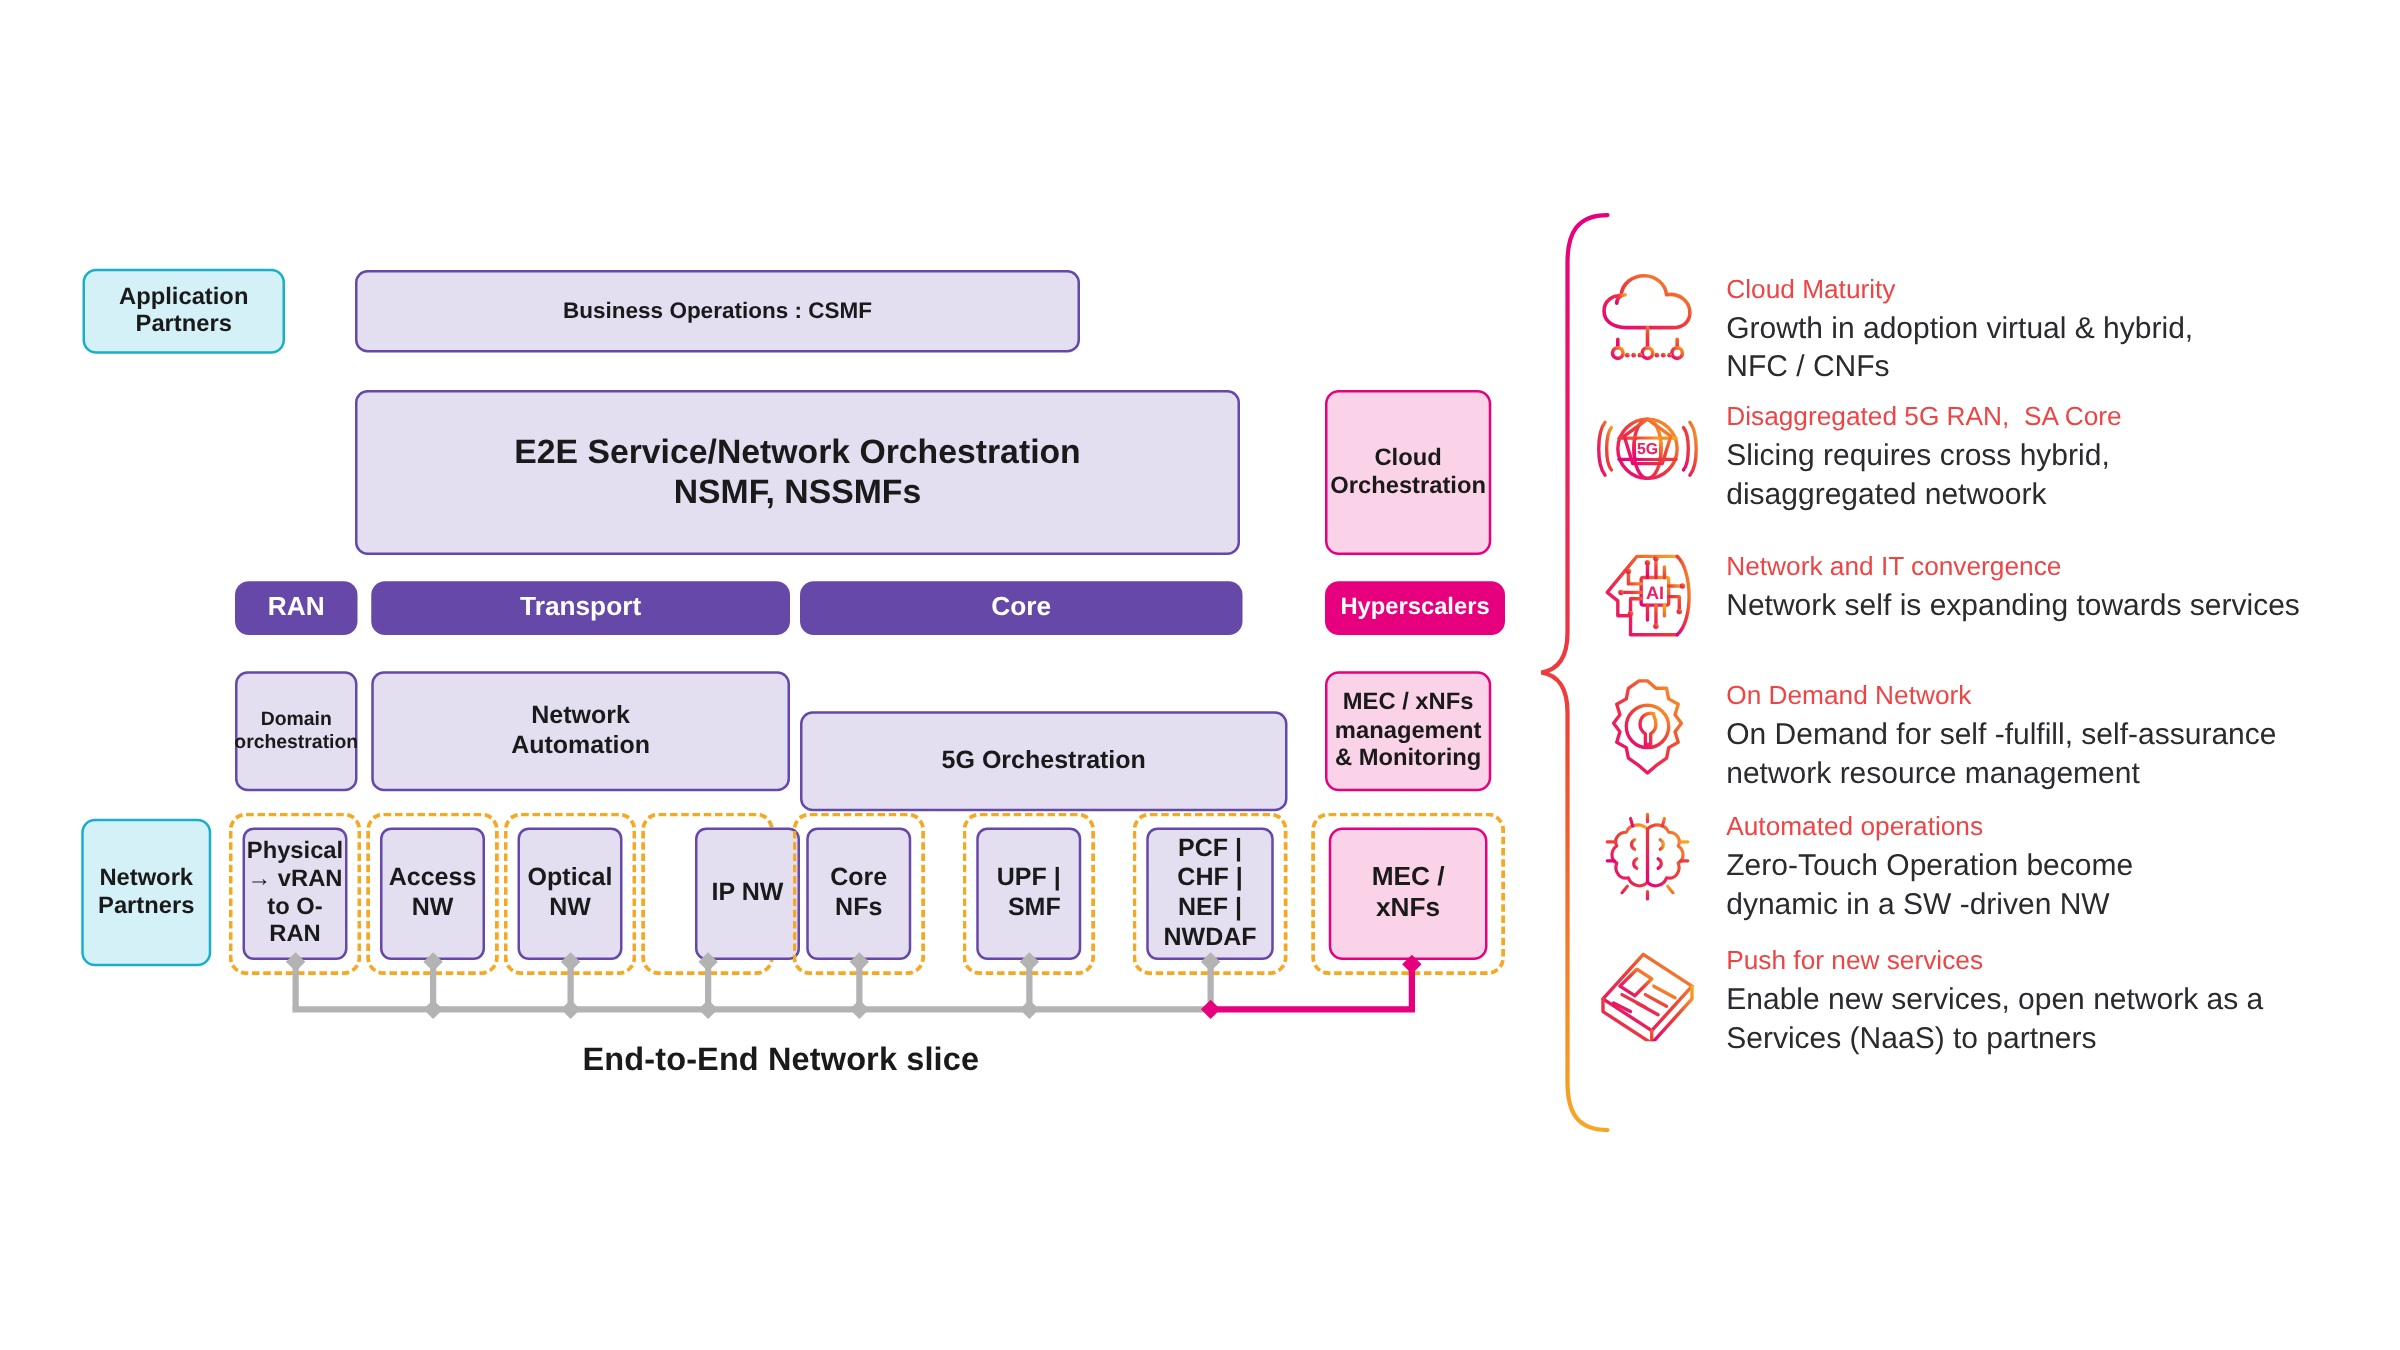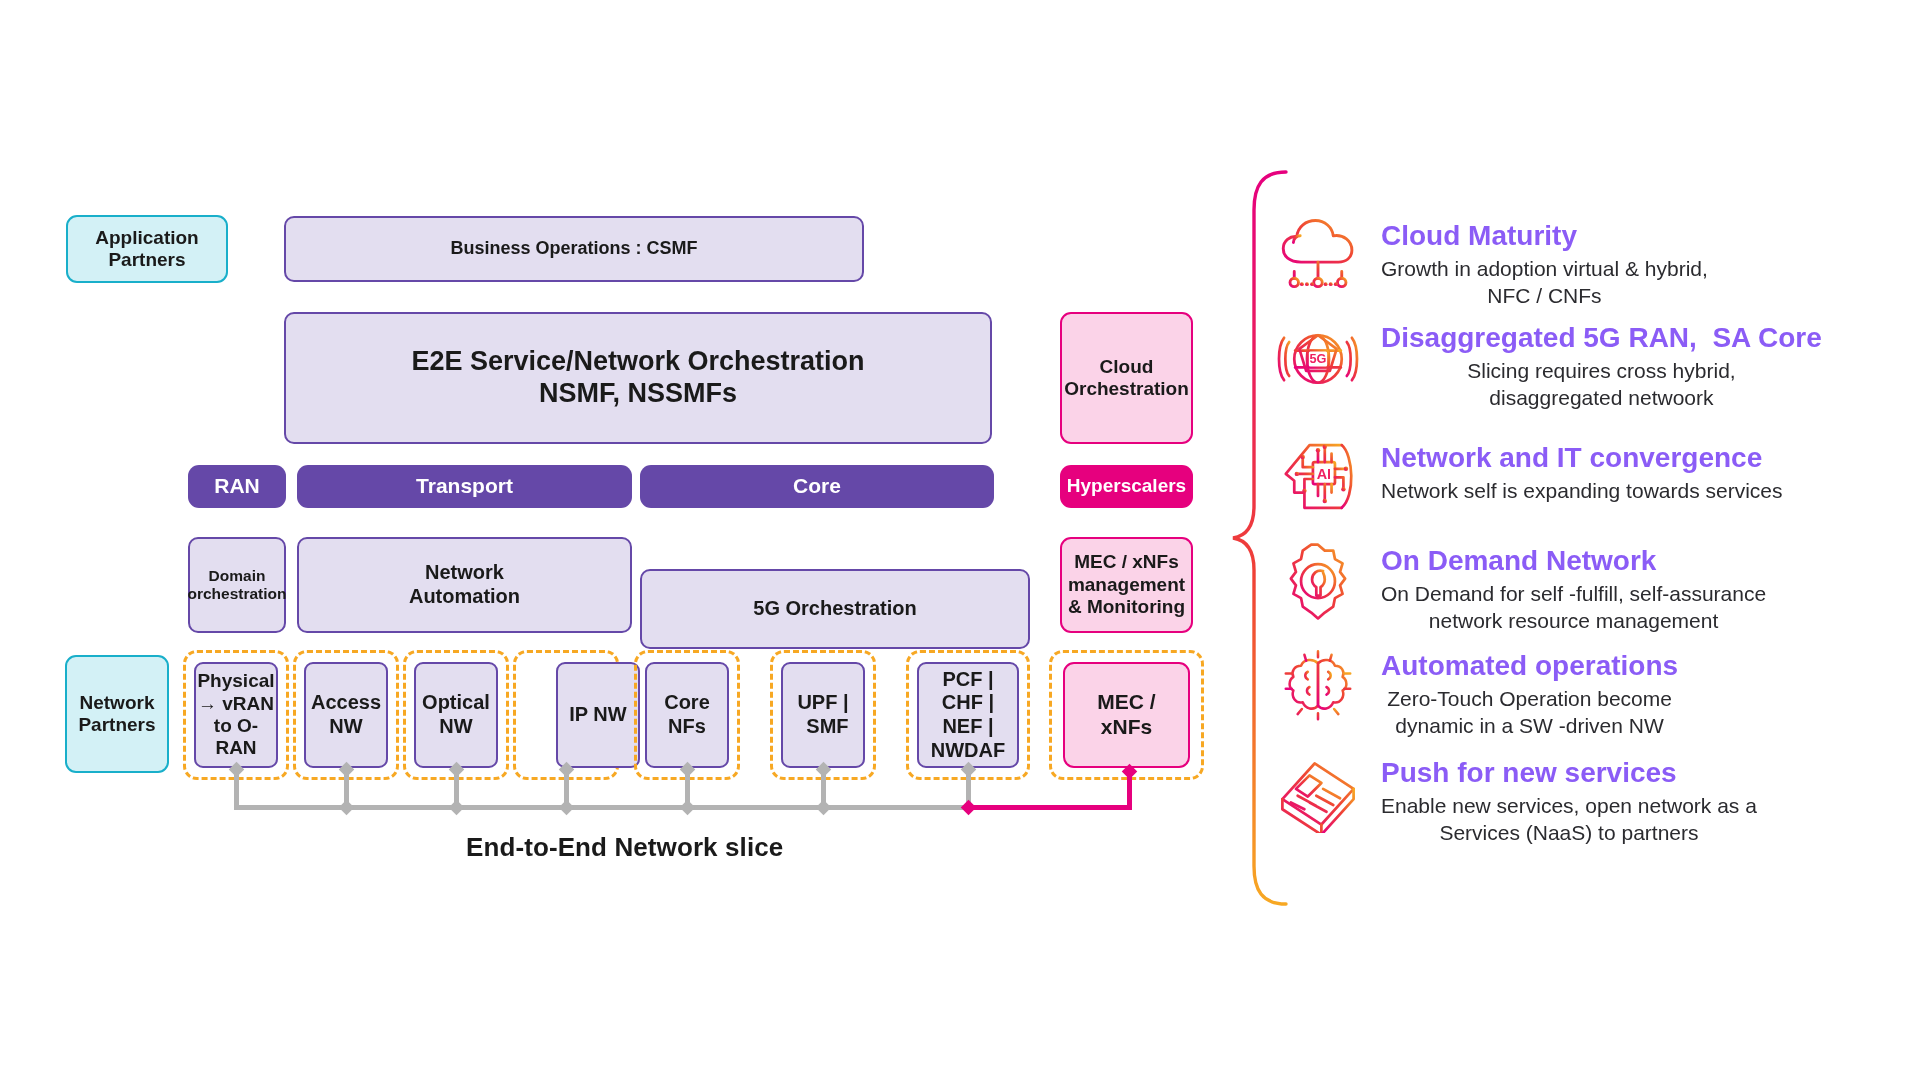--- a/index.html
+++ b/index.html
@@ -84,26 +84,26 @@
 
   
   #brace { position: absolute; left: 1228px; top: 168px; }
   .feature {
     position: absolute;
     display: flex; align-items: flex-start; gap: 20px;
   }
   .feature .ficon { width: 86px; height: 78px; flex: 0 0 86px; }
   .feature .ftext { padding-top: 2px; }
   .feature .ftitle {
-    font-size: 28px; font-weight: 700; color: #8b5cf6;
+    font-size: 21px; font-weight: 400; color: #ef4444;
     line-height: 1.15; margin-bottom: 3px; white-space: pre;
   }
   .feature .fdesc {
-    font-size: 21px; font-weight: 400; color: #2b2b2f;
-    line-height: 1.3; white-space: pre-line; text-align: center;
+    font-size: 24px; font-weight: 400; color: #2b2b2f;
+    line-height: 1.3; white-space: pre-line;
   }
 </style>
 </head>
 <body>
 
 <div id="stage">
 
   <svg width="0" height="0" style="position:absolute" aria-hidden="true">
     <defs>
       <linearGradient id="pg" x1="0" y1="1" x2="1" y2="0">
@@ -164,21 +164,21 @@
 SMF</div>
 
   <div class="dashed-wrap" style="left:906px; top:650px; width:124px; height:130px;"></div>
   <div class="box lilac" style="left:917px; top:662px; width:102px; height:106px; font-size:20px; border-radius:9px;">PCF |
 CHF |
 NEF |
 NWDAF</div>
 
   <div class="box pink-light" style="left:1060px; top:312px; width:133px; height:132px; font-size:19px;">Cloud
 Orchestration</div>
-  <div class="box pink-solid" style="left:1060px; top:465px; width:133px; height:43px; font-size:19px;">Hyperscalers</div>
+  <div class="box pink-solid" style="left:1060px; top:465px; width:144px; height:43px; font-size:19px;">Hyperscalers</div>
   <div class="box pink-light" style="left:1060px; top:537px; width:133px; height:96px; font-size:19px;">MEC / xNFs
 management
 &amp; Monitoring</div>
 
   <div class="dashed-wrap" style="left:1049px; top:650px; width:155px; height:130px;"></div>
   <div class="box pink-light" style="left:1063px; top:662px; width:127px; height:106px; font-size:21px;">MEC /
 xNFs</div>
 
   <div class="hline" style="left:234px; top:805px; width:736px;"></div>
 

